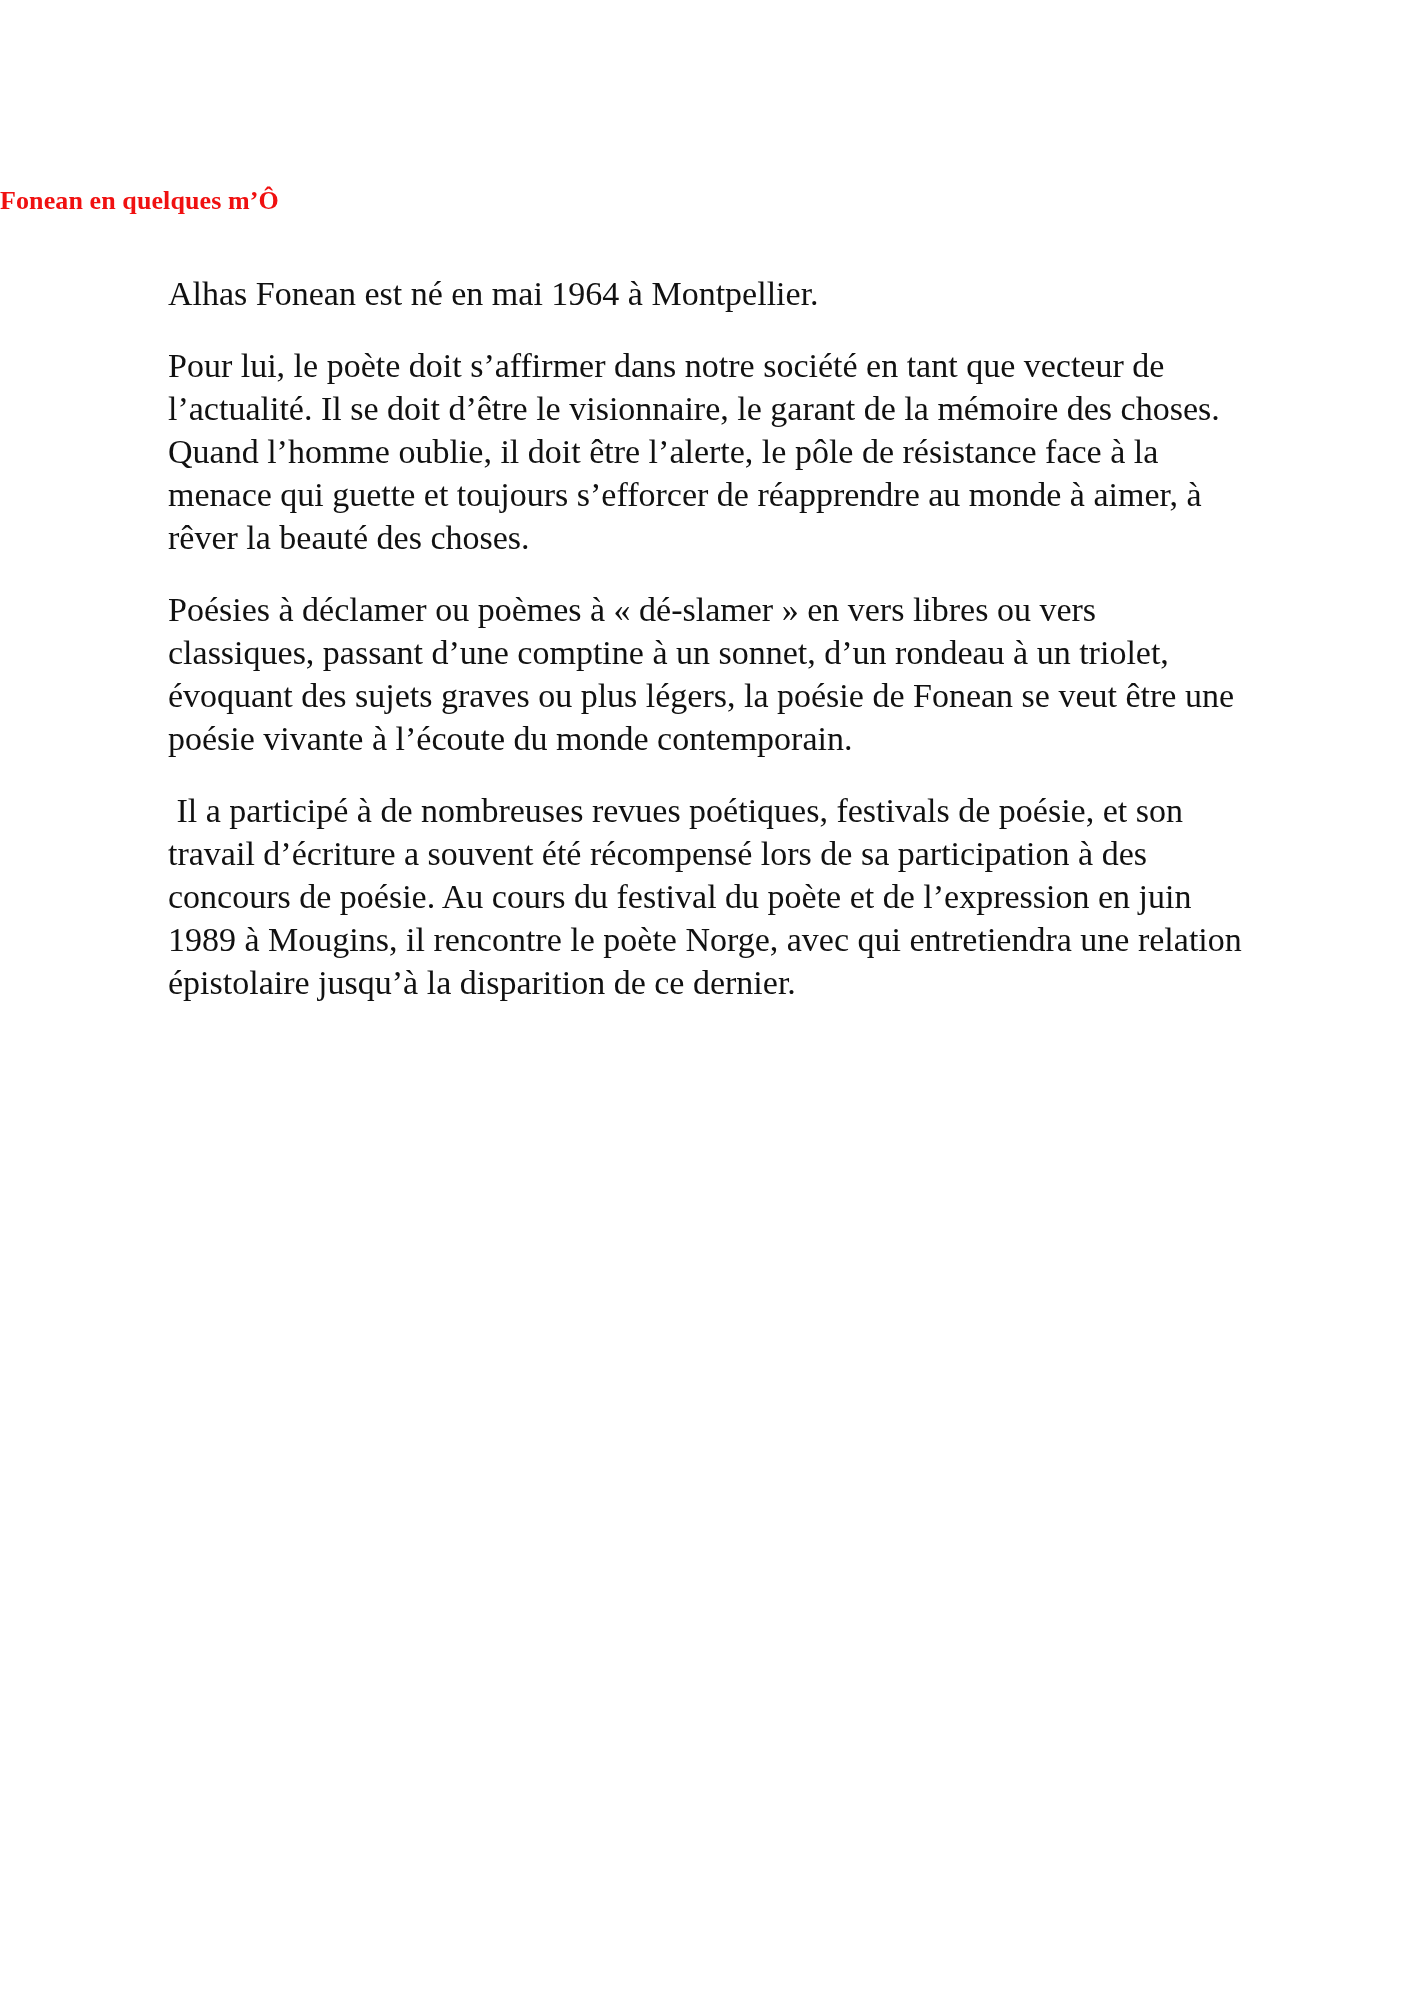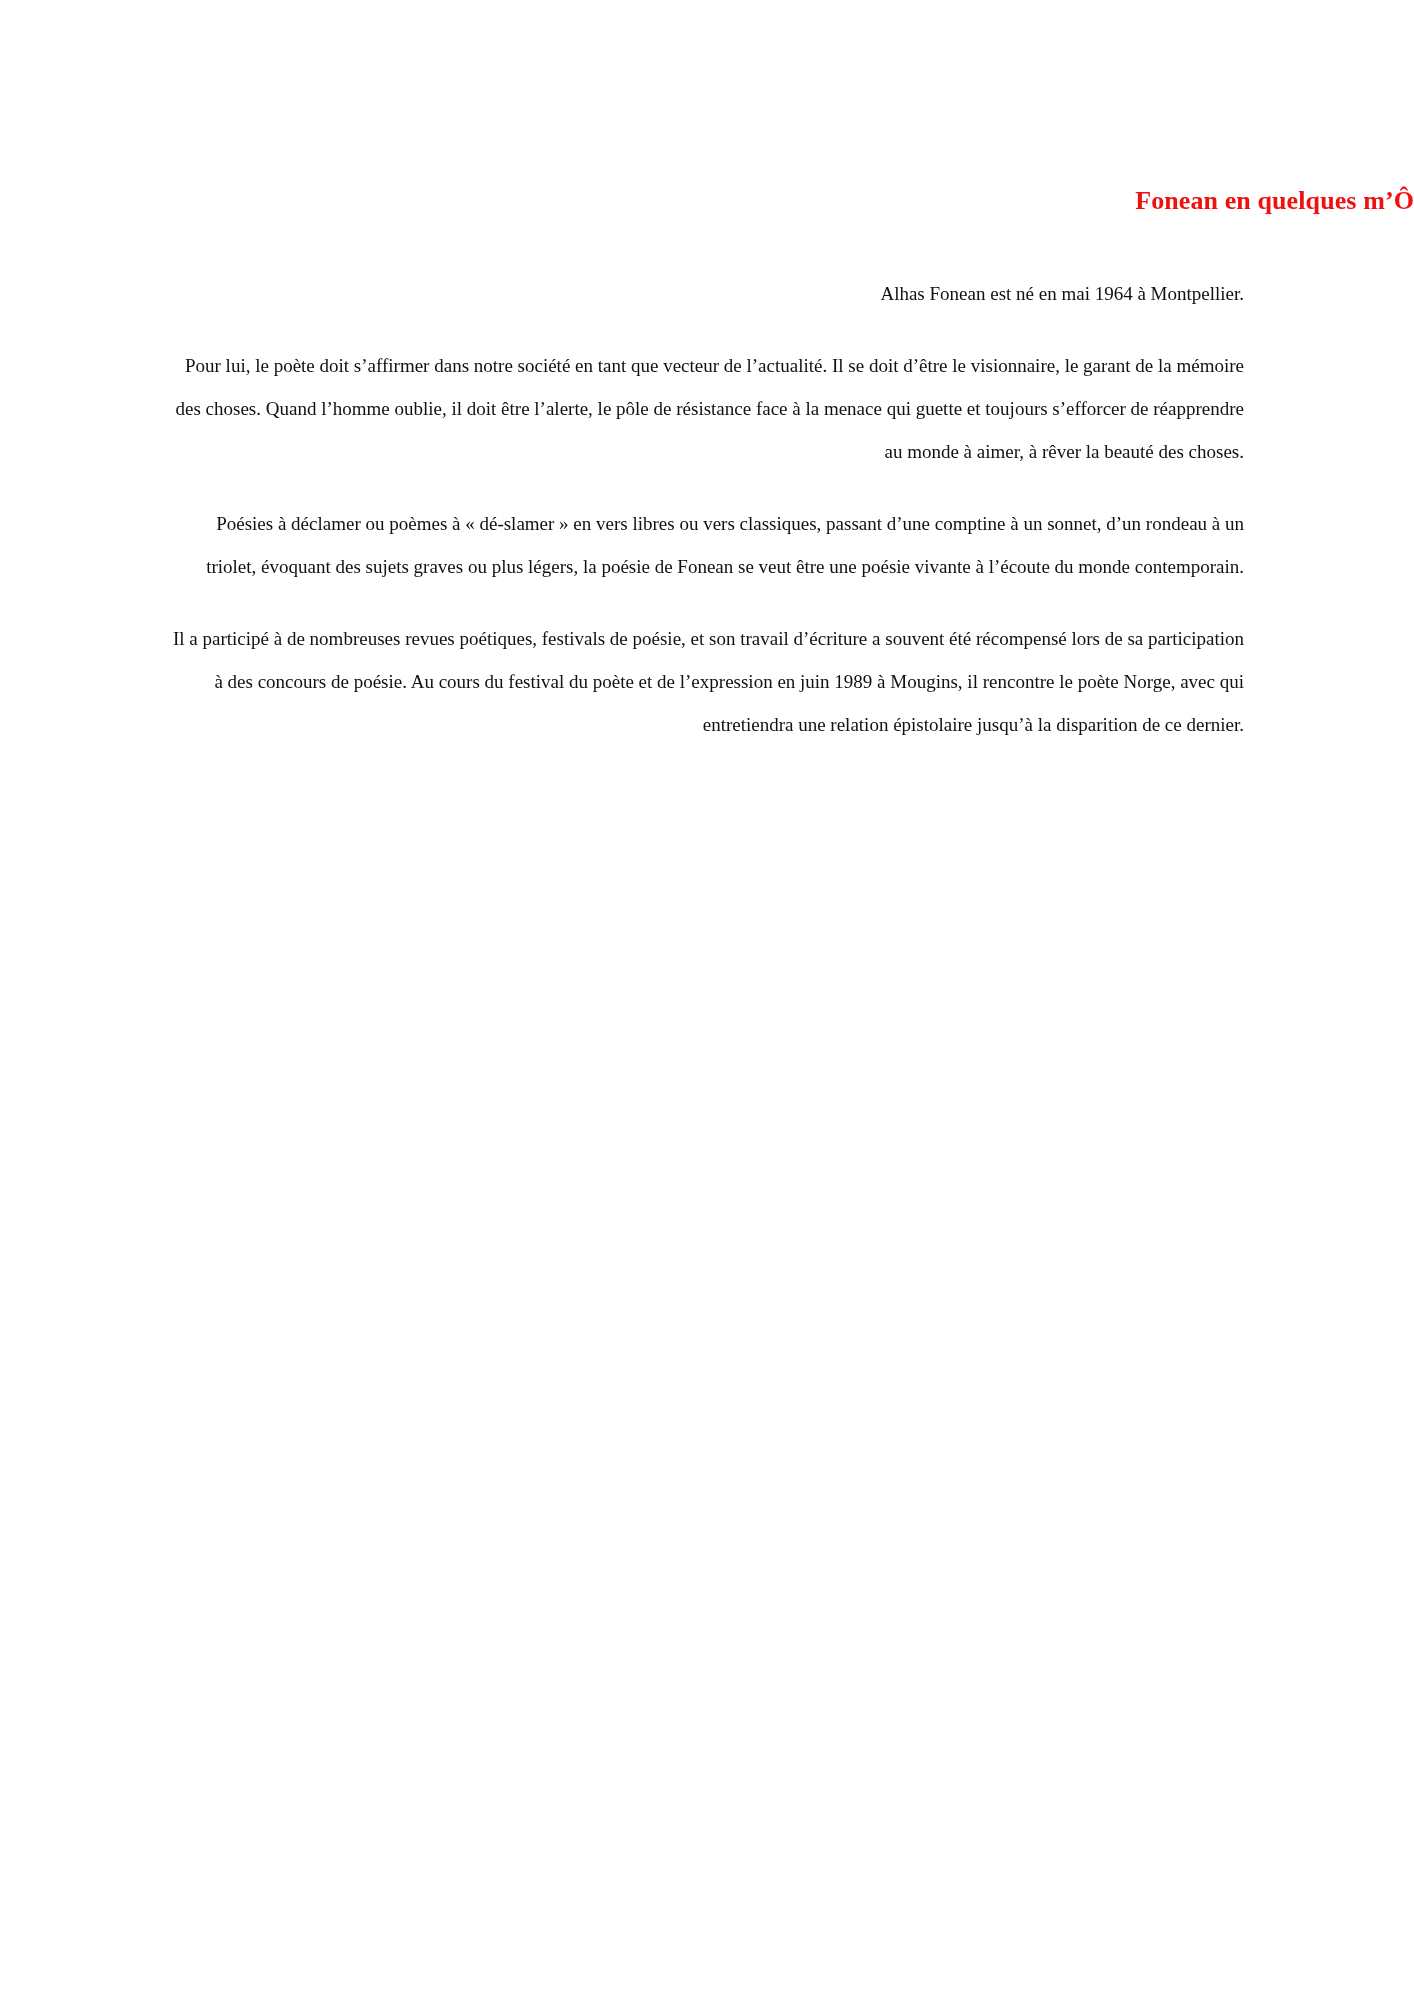--- a/index.html
+++ b/index.html
@@ -16,40 +16,40 @@
     height: 2000px;
     background: #ffffff;
     box-sizing: border-box;
     overflow: hidden;
   }
   .doc-title {
     position: absolute;
     left: 0;
     right: 0;
     top: 168px;
-    text-align: right;
+    text-align: left;
     color: #f01010;
     font-weight: bold;
     font-size: 26px;
     letter-spacing: 0.1px;
     line-height: 1.2;
     font-family: "Liberation Serif", "DejaVu Serif", serif;
   }
   .body-text {
     position: absolute;
     left: 168px;
     top: 272px;
     width: 1076px;
   }
   .para {
-    font-size: 19px;
+    font-size: 34px;
     line-height: 43px;
     color: #111111;
     margin: 0 0 29px 0;
-    text-align: right;
+    text-align: left;
     white-space: pre-wrap;
     font-family: "Liberation Serif", "DejaVu Serif", serif;
   }
   .para:last-child {
     margin-bottom: 0;
   }
 </style>
 </head>
 <body>
 

